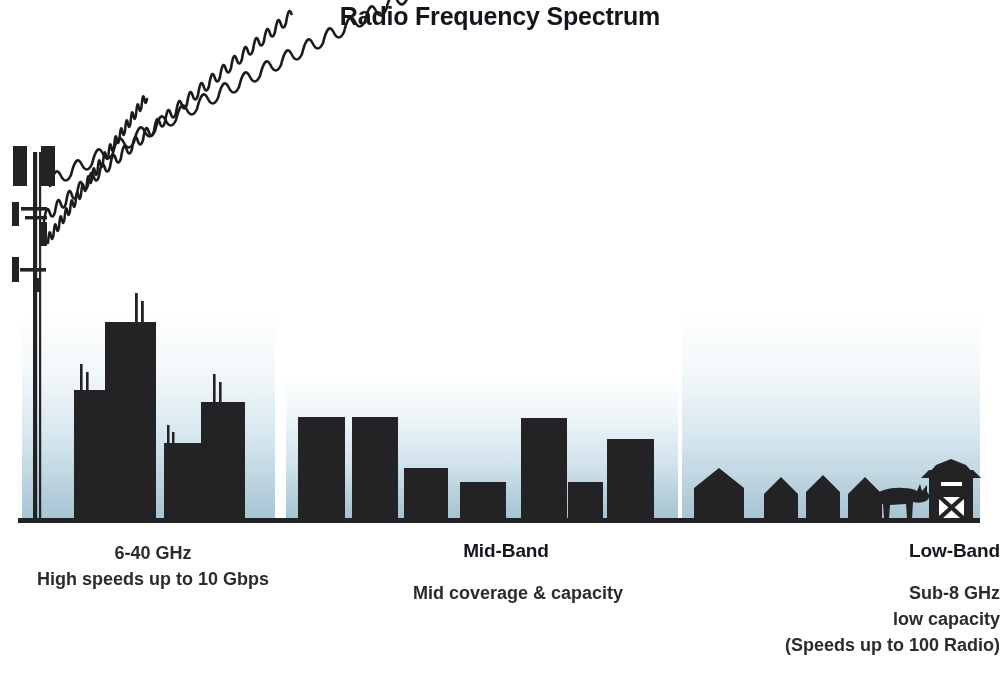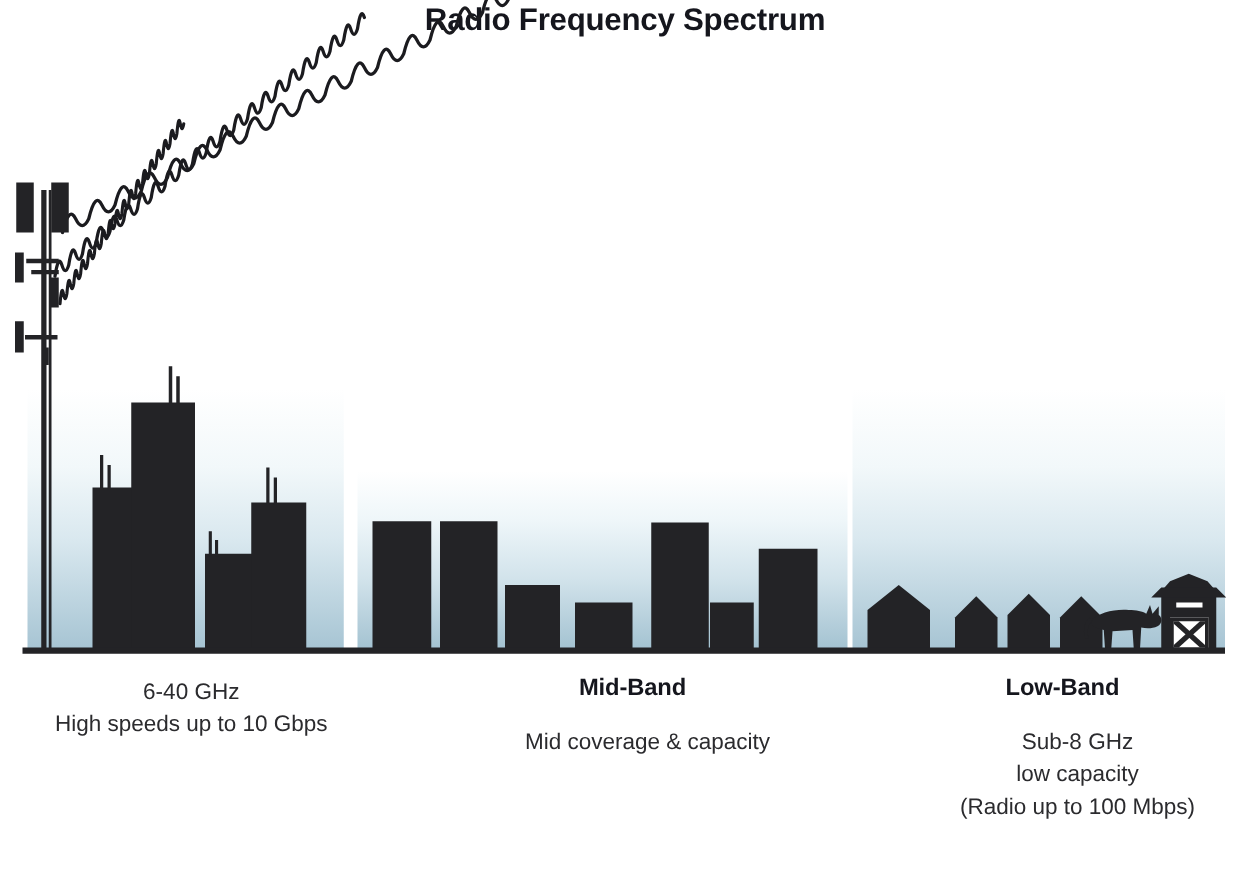--- a/index.html
+++ b/index.html
@@ -48,32 +48,32 @@
     width: 1000px;
     height: 160px;
   }
   .band-col {
     position: absolute;
     top: 0;
     text-align: center;
   }
   .band-col.high { left: 0px;   width: 282px; }
   .band-col.mid  { left: 356px; width: 300px; }
-  .band-col.low  { left: 700px; width: 300px; }
+  .band-col.low  { left: 700px; width: 300px; text-align: right; }
   .band-title {
     font-size: 19px;
     font-weight: bold;
     color: #15161d;
     letter-spacing: -0.1px;
     margin-bottom: 18px;
     white-space: nowrap;
   }
   .band-line {
     font-size: 18px;
-    font-weight: normal;
+    font-weight: bold;
     color: #2b2b2e;
     line-height: 26px;
     white-space: nowrap;
     padding-left: 24px;
   }
 </style>
 </head>
 <body>
 
 <div id="stage">
@@ -256,18 +256,18 @@
 
     <div class="band-col mid">
       <div class="band-title">Mid-Band</div>
       <div class="band-line">Mid coverage &amp; capacity</div>
     </div>
 
     <div class="band-col low">
       <div class="band-title">Low-Band</div>
       <div class="band-line">Sub-8 GHz</div>
       <div class="band-line">low capacity</div>
-      <div class="band-line">(Radio up to 100 Mbps)</div>
+      <div class="band-line">(Speeds up to 100 Radio)</div>
     </div>
 
   </div>
 
 </div>
 
 </body></html>

